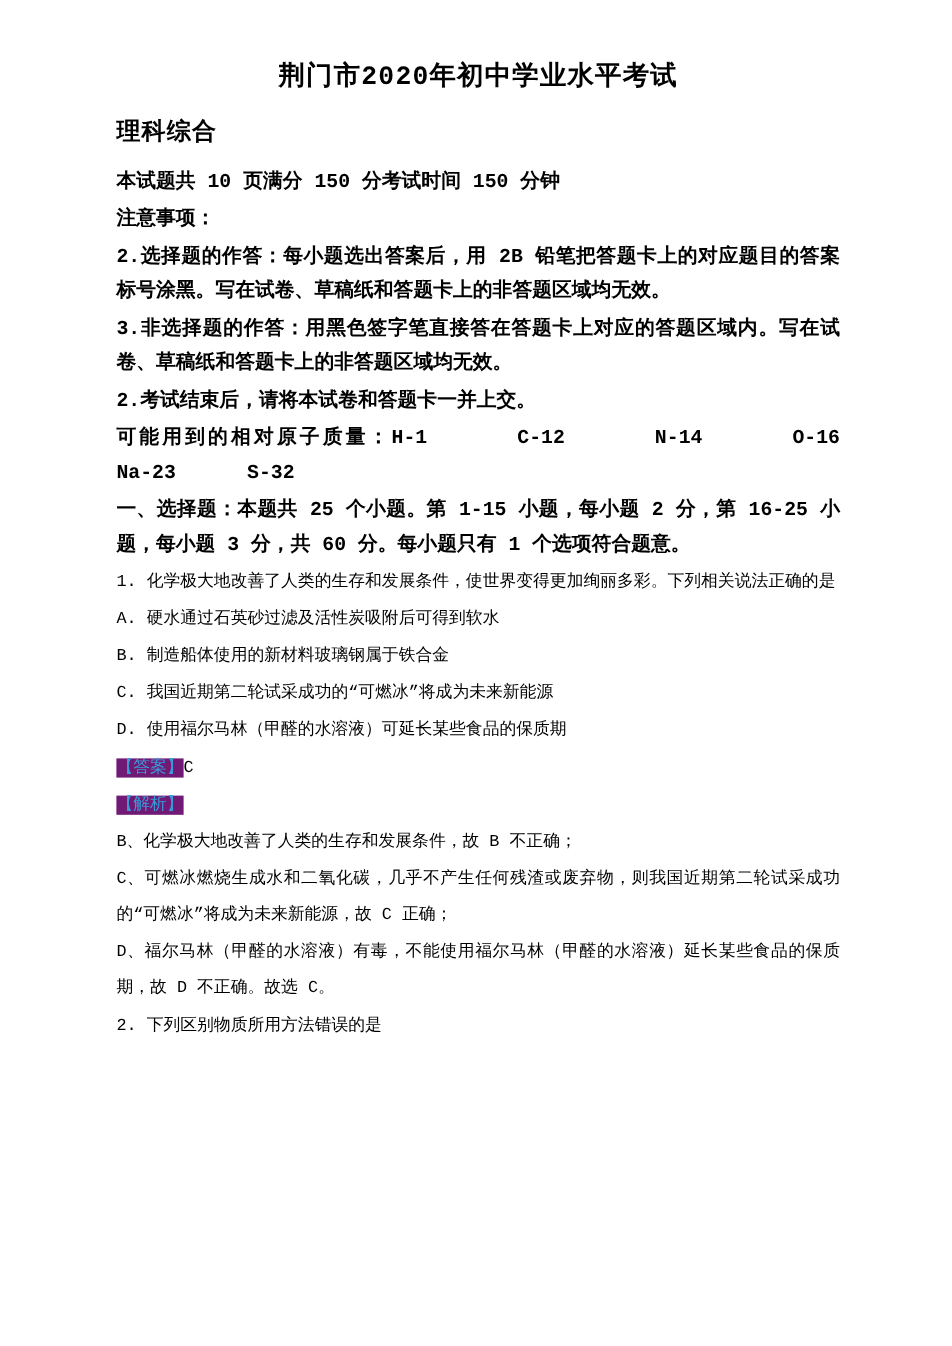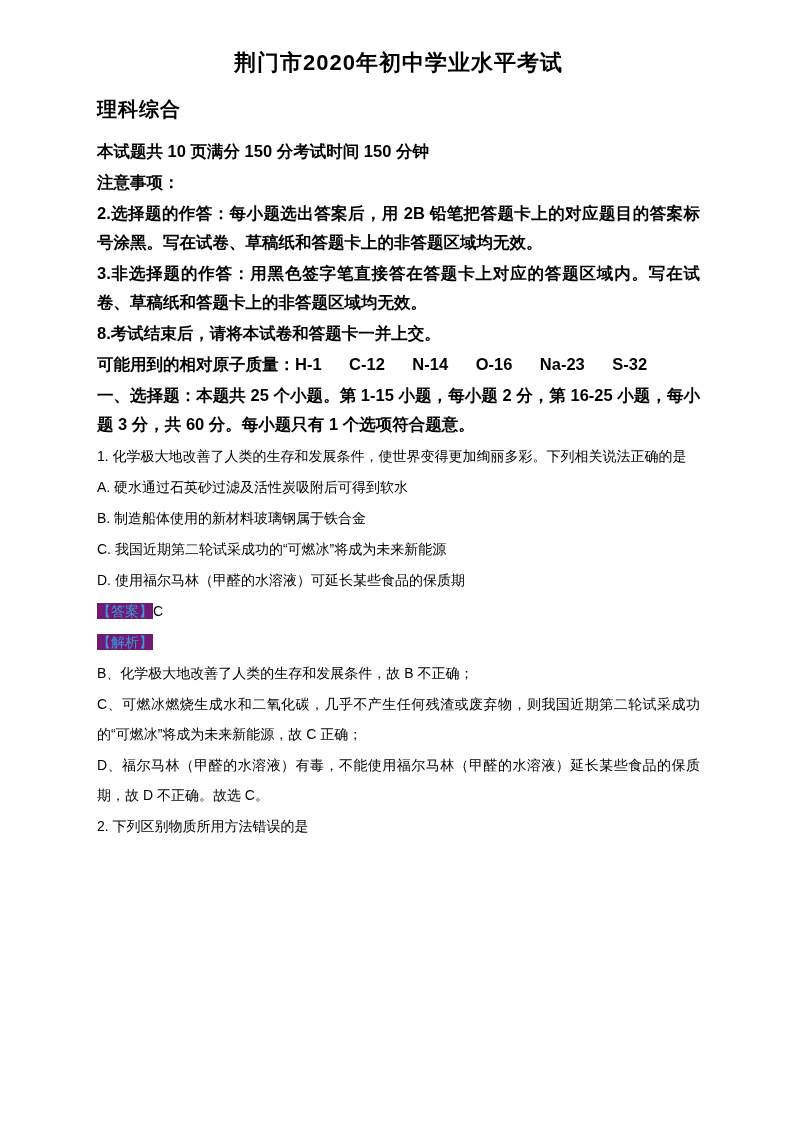--- a/index.html
+++ b/index.html
@@ -8,21 +8,21 @@
     background: #ffffff;
   }
   .page {
     position: relative;
     width: 739px;
     height: 1122px;
     box-sizing: border-box;
     margin: 0 auto;
     background: #ffffff;
     color: #000000;
-    font-family: Liberation Sans, sans-serif;
+    font-family: Liberation Mono, monospace;
     padding: 48px 66px 0 70px;
     overflow: hidden;
   }
   h1.title {
     font-size: 22px;
     font-weight: bold;
     text-align: center;
     margin: 0 0 18px 0;
     letter-spacing: 1px;
   }
@@ -61,21 +61,21 @@
 <div class="page">
 
   <h1 class="title">荆门市2020年初中学业水平考试</h1>
   <h2 class="subtitle">理科综合</h2>
 
   <p class="b">本试题共 10 页满分 150 分考试时间 150 分钟</p>
 
   <p class="b">注意事项：</p>
   <p class="b">2.选择题的作答：每小题选出答案后，用 2B 铅笔把答题卡上的对应题目的答案标号涂黑。写在试卷、草稿纸和答题卡上的非答题区域均无效。</p>
   <p class="b">3.非选择题的作答：用黑色签字笔直接答在答题卡上对应的答题区域内。写在试卷、草稿纸和答题卡上的非答题区域均无效。</p>
-  <p class="b">8.考试结束后，请将本试卷和答题卡一并上交。</p>
+  <p class="b">2.考试结束后，请将本试卷和答题卡一并上交。</p>
 
   <p class="b pre">可能用到的相对原子质量：H-1      C-12      N-14      O-16      Na-23      S-32</p>
 
   <p class="b">一、选择题：本题共 25 个小题。第 1-15 小题，每小题 2 分，第 16-25 小题，每小题 3 分，共 60 分。每小题只有 1 个选项符合题意。</p>
 
   <p class="q">1. 化学极大地改善了人类的生存和发展条件，使世界变得更加绚丽多彩。下列相关说法正确的是</p>
   <p class="q">A. 硬水通过石英砂过滤及活性炭吸附后可得到软水</p>
   <p class="q">B. 制造船体使用的新材料玻璃钢属于铁合金</p>
   <p class="q">C. 我国近期第二轮试采成功的“可燃冰”将成为未来新能源</p>
   <p class="q">D. 使用福尔马林（甲醛的水溶液）可延长某些食品的保质期</p>

